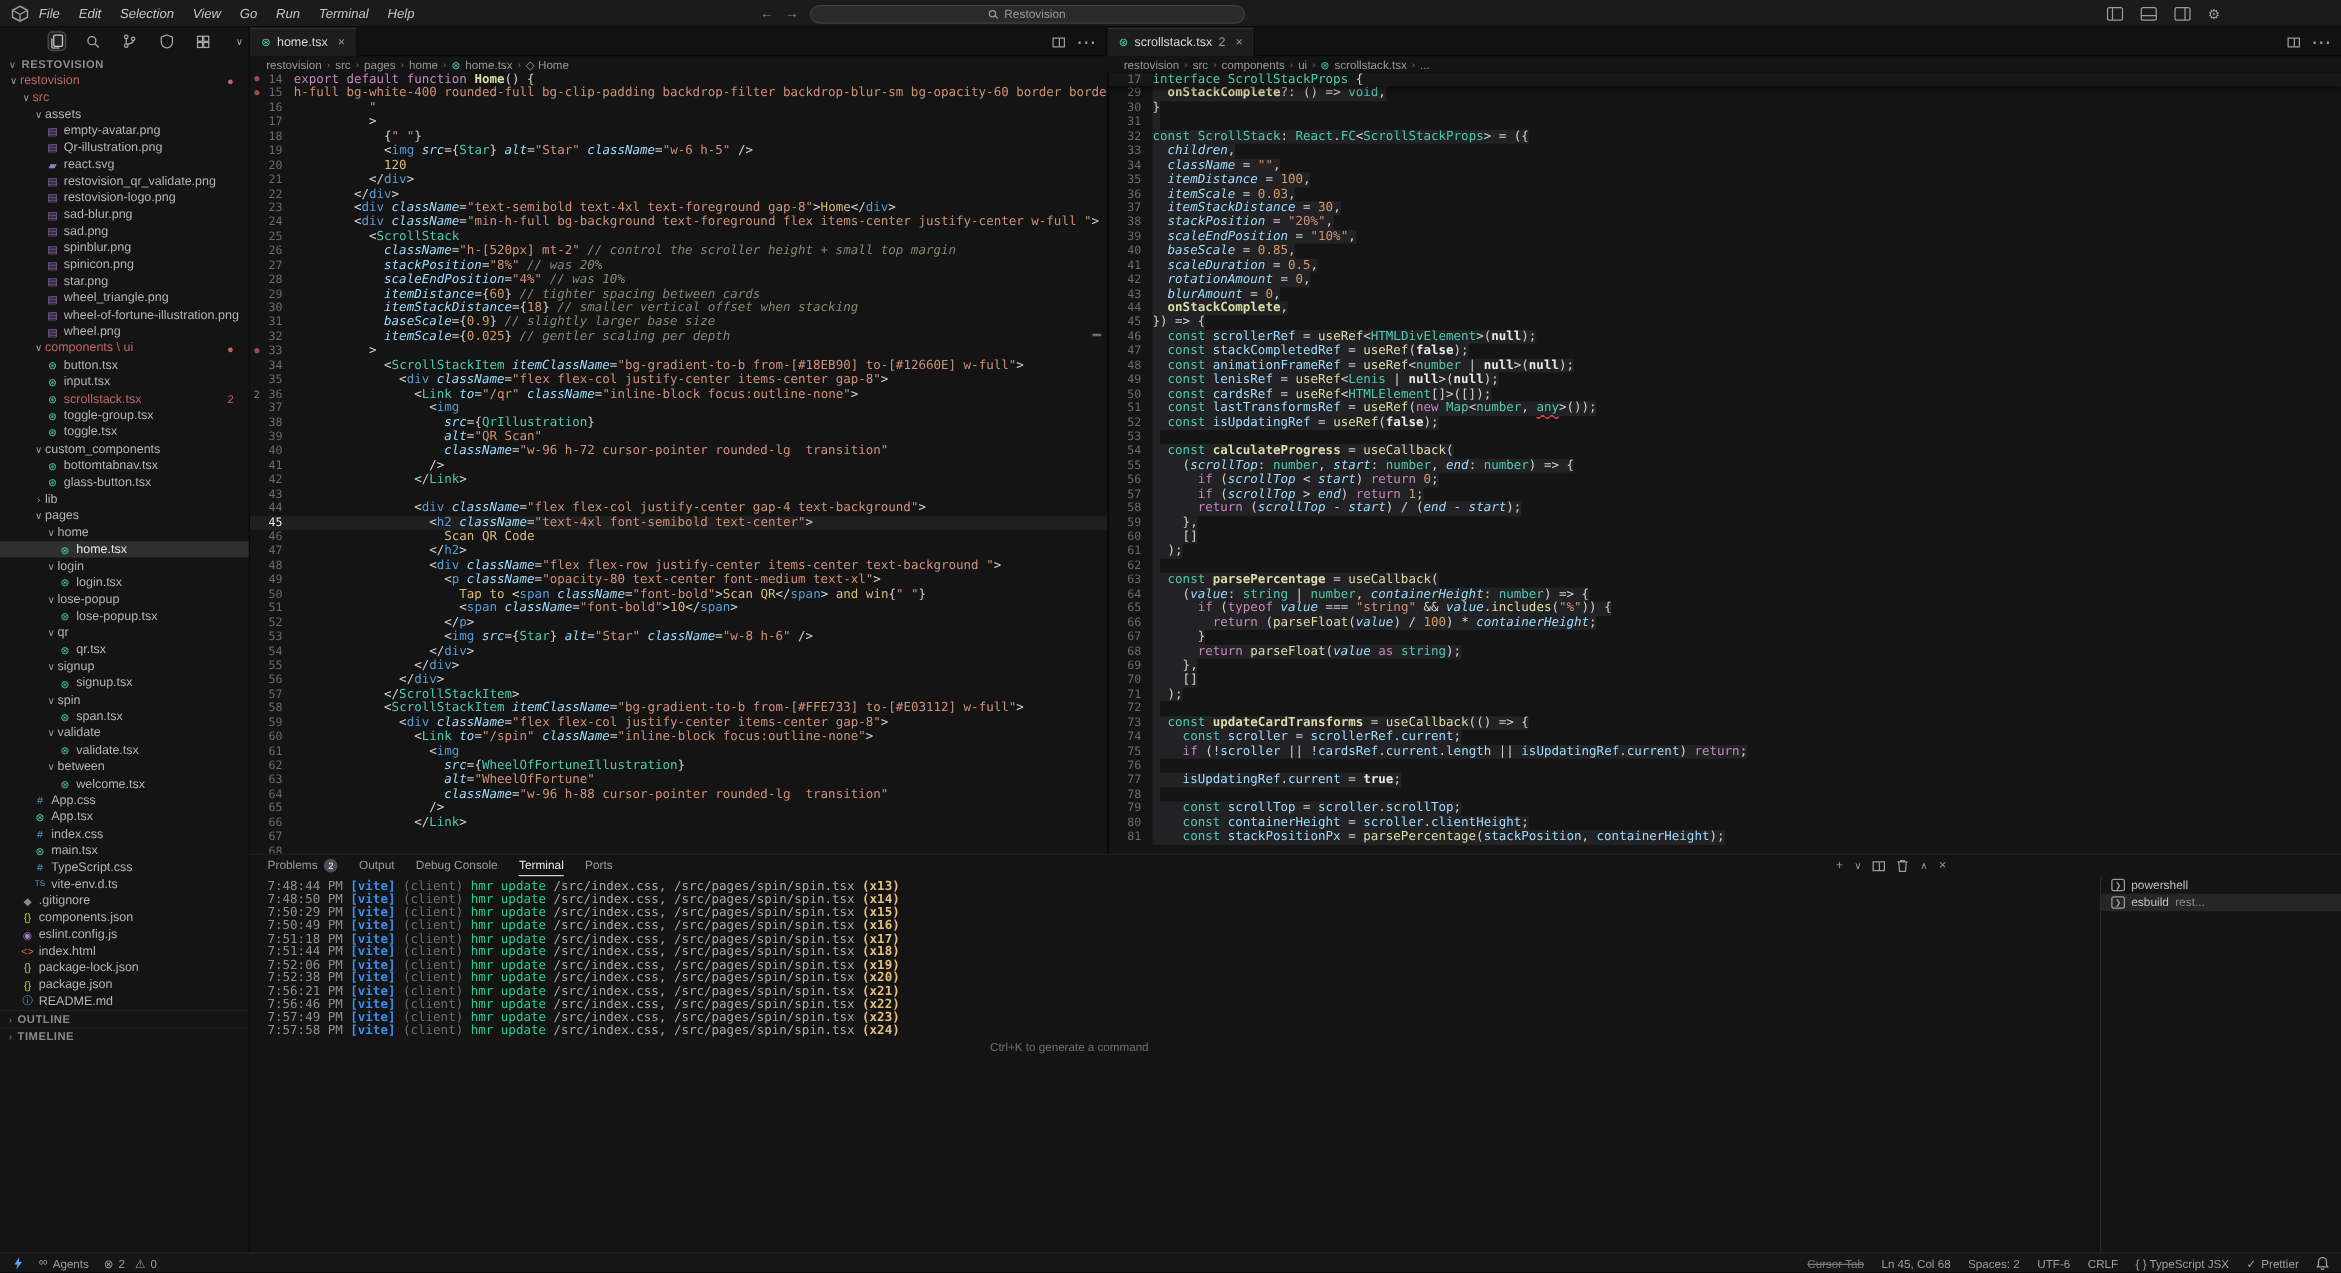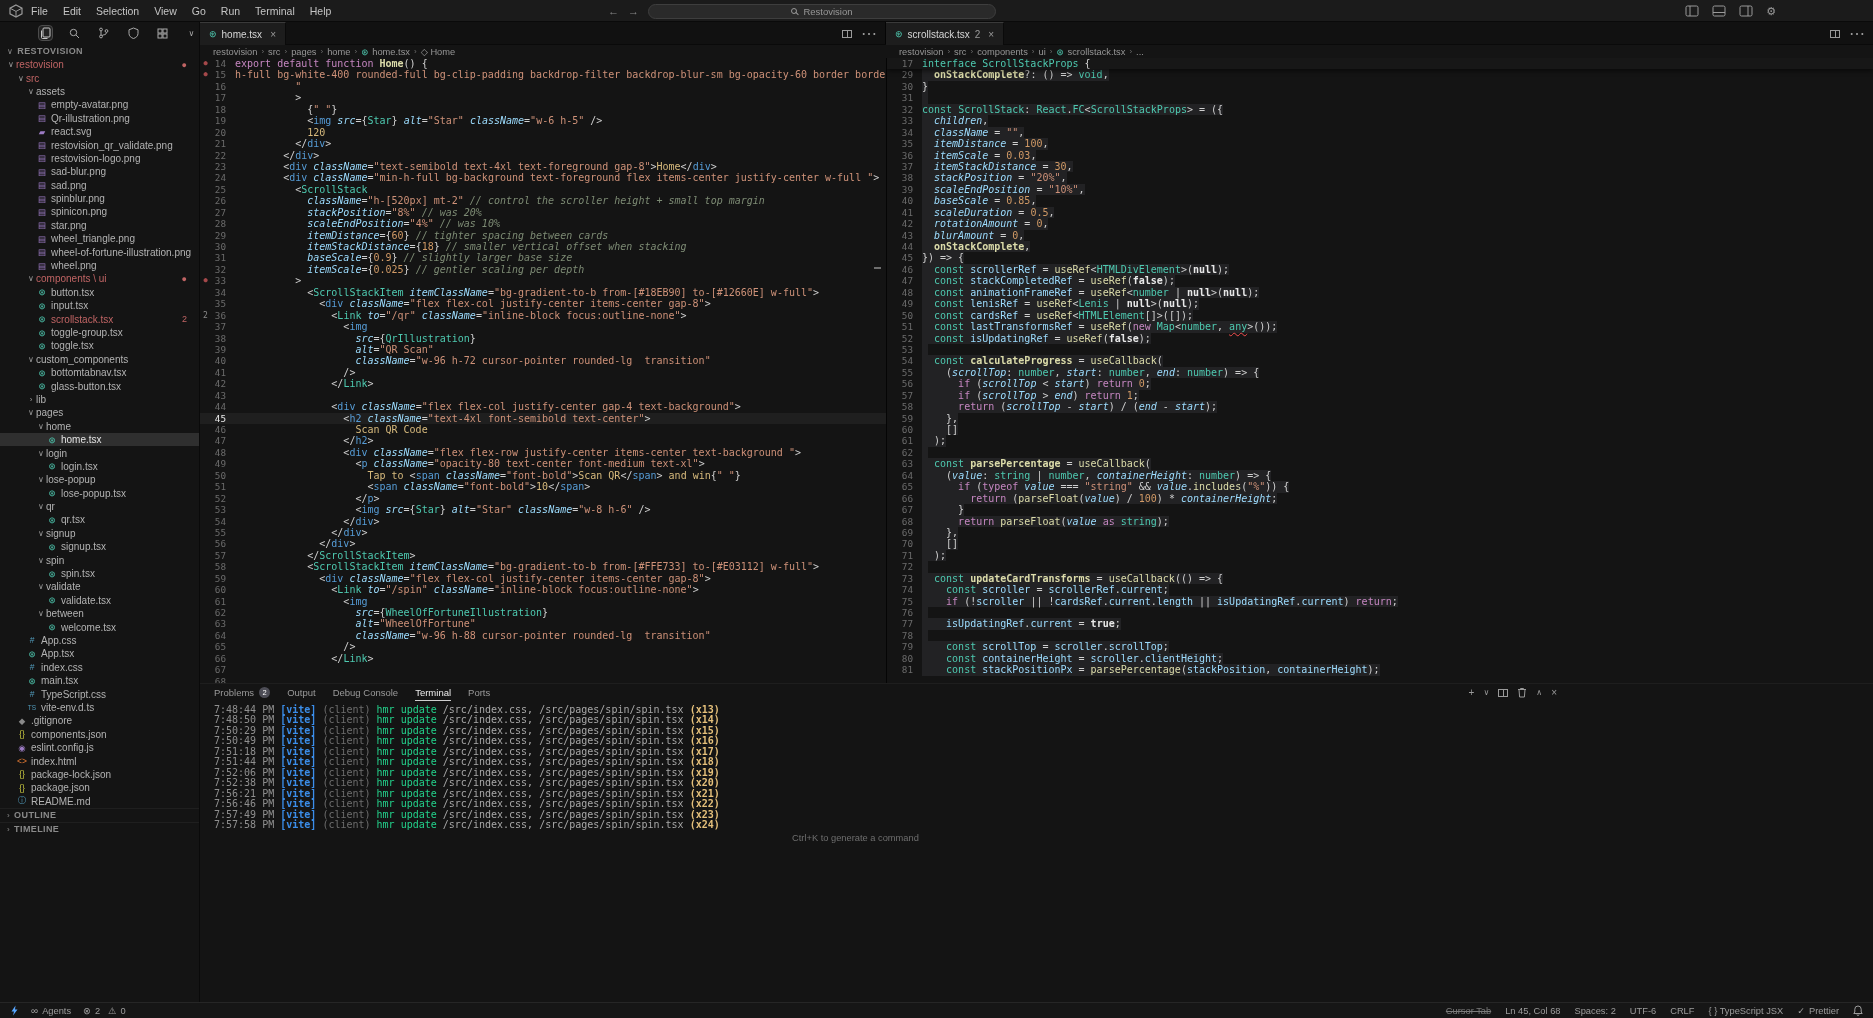--- a/index.html
+++ b/index.html
@@ -7,21 +7,21 @@
   #app {
     position:relative; width:1873px; height:1018px; overflow:hidden;
     background:#141414; font-family:"Liberation Sans", sans-serif; color:#c8c8c8;
     -webkit-font-smoothing:antialiased;
   }
   
   .titlebar { position:absolute; top:0; left:0; right:0; height:22px; background:#1b1b1b;
     border-bottom:1px solid #0a0a0a; display:flex; align-items:center; font-size:10.5px; color:#c4c4c4; z-index:50;}
   .logo { width:14px; height:14px; margin:0 8px 0 9px; }
   .menus { display:flex; gap:15px; }
-  .menus span { cursor:default; }
+  .menus span { cursor:default;font-style:italic; }
   .navwrap { position:absolute; left:608px; top:0; height:22px; display:flex; align-items:center; gap:9px; }
   .navarrow { color:#8a8a8a; font-size:11px; }
   .searchbox { width:348px; height:15px; background:#2a2a2a; border:1px solid #3e3e3e; border-radius:8px;
     display:flex; align-items:center; justify-content:center; gap:6px; color:#989898; font-size:9.5px; }
   .mag { width:6px; height:6px; border:1px solid #989898; border-radius:50%; position:relative; }
   .mag::after { content:""; position:absolute; width:4px; height:1px; background:#989898; transform:rotate(45deg); right:-3px; bottom:-1px; }
   .tr-icons { position:absolute; right:97px; top:0; height:22px; display:flex; align-items:center; gap:13px; }
   .tr-icons svg, .term-icons svg { display:block; }
   
   .sidebar { position:absolute; top:22px; left:0; width:200px; bottom:16px; background:#141414;
@@ -345,21 +345,21 @@
         <div class="tree-row" style="padding-left: 46px;">
           <span class="fic" style="color: rgb(78, 201, 176);">⊛</span>
           <span class="lbl">signup.tsx</span>
         </div>
         <div class="tree-row" style="padding-left: 36px;">
           <span class="chev">∨</span>
           <span class="lbl">spin</span>
         </div>
         <div class="tree-row" style="padding-left: 46px;">
           <span class="fic" style="color: rgb(78, 201, 176);">⊛</span>
-          <span class="lbl">spin.tsx</span>
+          <span class="lbl">span.tsx</span>
         </div>
         <div class="tree-row" style="padding-left: 36px;">
           <span class="chev">∨</span>
           <span class="lbl">validate</span>
         </div>
         <div class="tree-row" style="padding-left: 46px;">
           <span class="fic" style="color: rgb(78, 201, 176);">⊛</span>
           <span class="lbl">validate.tsx</span>
         </div>
         <div class="tree-row" style="padding-left: 36px;">
@@ -524,20 +524,31 @@
       <span>+</span>
       <span style="font-size:8px">∨</span>
       <span class="ic-split"></span>
       <svg width="10" height="11" viewBox="0 0 10 11">
           <path d="M1 2.5 h8 M3.5 2.5 V1.5 h3 v1 M2 2.5 l.6 7.5 h4.8 l.6-7.5" fill="none" stroke="#9a9a9a"></path>
         </svg>
       <span style="font-size:8px">∧</span>
       <span>×</span>
     </div>
     <div class="term-body" id="term-body"><div><span class="tl-time">7:48:44 PM </span><span class="tl-vite">[vite]</span><span class="tl-client"> (client) </span><span class="tl-hmr">hmr update </span><span class="tl-path">/src/index.css, /src/pages/spin/spin.tsx </span><span class="tl-count">(x13)</span></div><div><span class="tl-time">7:48:50 PM </span><span class="tl-vite">[vite]</span><span class="tl-client"> (client) </span><span class="tl-hmr">hmr update </span><span class="tl-path">/src/index.css, /src/pages/spin/spin.tsx </span><span class="tl-count">(x14)</span></div><div><span class="tl-time">7:50:29 PM </span><span class="tl-vite">[vite]</span><span class="tl-client"> (client) </span><span class="tl-hmr">hmr update </span><span class="tl-path">/src/index.css, /src/pages/spin/spin.tsx </span><span class="tl-count">(x15)</span></div><div><span class="tl-time">7:50:49 PM </span><span class="tl-vite">[vite]</span><span class="tl-client"> (client) </span><span class="tl-hmr">hmr update </span><span class="tl-path">/src/index.css, /src/pages/spin/spin.tsx </span><span class="tl-count">(x16)</span></div><div><span class="tl-time">7:51:18 PM </span><span class="tl-vite">[vite]</span><span class="tl-client"> (client) </span><span class="tl-hmr">hmr update </span><span class="tl-path">/src/index.css, /src/pages/spin/spin.tsx </span><span class="tl-count">(x17)</span></div><div><span class="tl-time">7:51:44 PM </span><span class="tl-vite">[vite]</span><span class="tl-client"> (client) </span><span class="tl-hmr">hmr update </span><span class="tl-path">/src/index.css, /src/pages/spin/spin.tsx </span><span class="tl-count">(x18)</span></div><div><span class="tl-time">7:52:06 PM </span><span class="tl-vite">[vite]</span><span class="tl-client"> (client) </span><span class="tl-hmr">hmr update </span><span class="tl-path">/src/index.css, /src/pages/spin/spin.tsx </span><span class="tl-count">(x19)</span></div><div><span class="tl-time">7:52:38 PM </span><span class="tl-vite">[vite]</span><span class="tl-client"> (client) </span><span class="tl-hmr">hmr update </span><span class="tl-path">/src/index.css, /src/pages/spin/spin.tsx </span><span class="tl-count">(x20)</span></div><div><span class="tl-time">7:56:21 PM </span><span class="tl-vite">[vite]</span><span class="tl-client"> (client) </span><span class="tl-hmr">hmr update </span><span class="tl-path">/src/index.css, /src/pages/spin/spin.tsx </span><span class="tl-count">(x21)</span></div><div><span class="tl-time">7:56:46 PM </span><span class="tl-vite">[vite]</span><span class="tl-client"> (client) </span><span class="tl-hmr">hmr update </span><span class="tl-path">/src/index.css, /src/pages/spin/spin.tsx </span><span class="tl-count">(x22)</span></div><div><span class="tl-time">7:57:49 PM </span><span class="tl-vite">[vite]</span><span class="tl-client"> (client) </span><span class="tl-hmr">hmr update </span><span class="tl-path">/src/index.css, /src/pages/spin/spin.tsx </span><span class="tl-count">(x23)</span></div><div><span class="tl-time">7:57:58 PM </span><span class="tl-vite">[vite]</span><span class="tl-client"> (client) </span><span class="tl-hmr">hmr update </span><span class="tl-path">/src/index.css, /src/pages/spin/spin.tsx </span><span class="tl-count">(x24)</span></div><div class="term-hint">Ctrl+K to generate a command</div></div>
+    <div class="term-panel" id="term-panel">
+        <div class="tp-row">
+          <span class="tp-ic">❯</span>
+          <span>powershell</span>
+        </div>
+        <div class="tp-row sel">
+          <span class="tp-ic">❯</span>
+          <span>esbuild</span>
+          <span class="tp-sub">rest...</span>
+        </div>
+      </div>
   </div>
 
   <div class="statusbar">
     <div class="sb-left">
       <span class="sb-item sb-remote">
         <svg width="9" height="11" viewBox="0 0 9 11">
             <path d="M5.5 0.5 L1.5 6.5 h2.5 L3 10.5 L7.5 4.5 H5 Z" fill="#58a6ff"></path>
           </svg>
       </span>
       <span class="sb-item">

